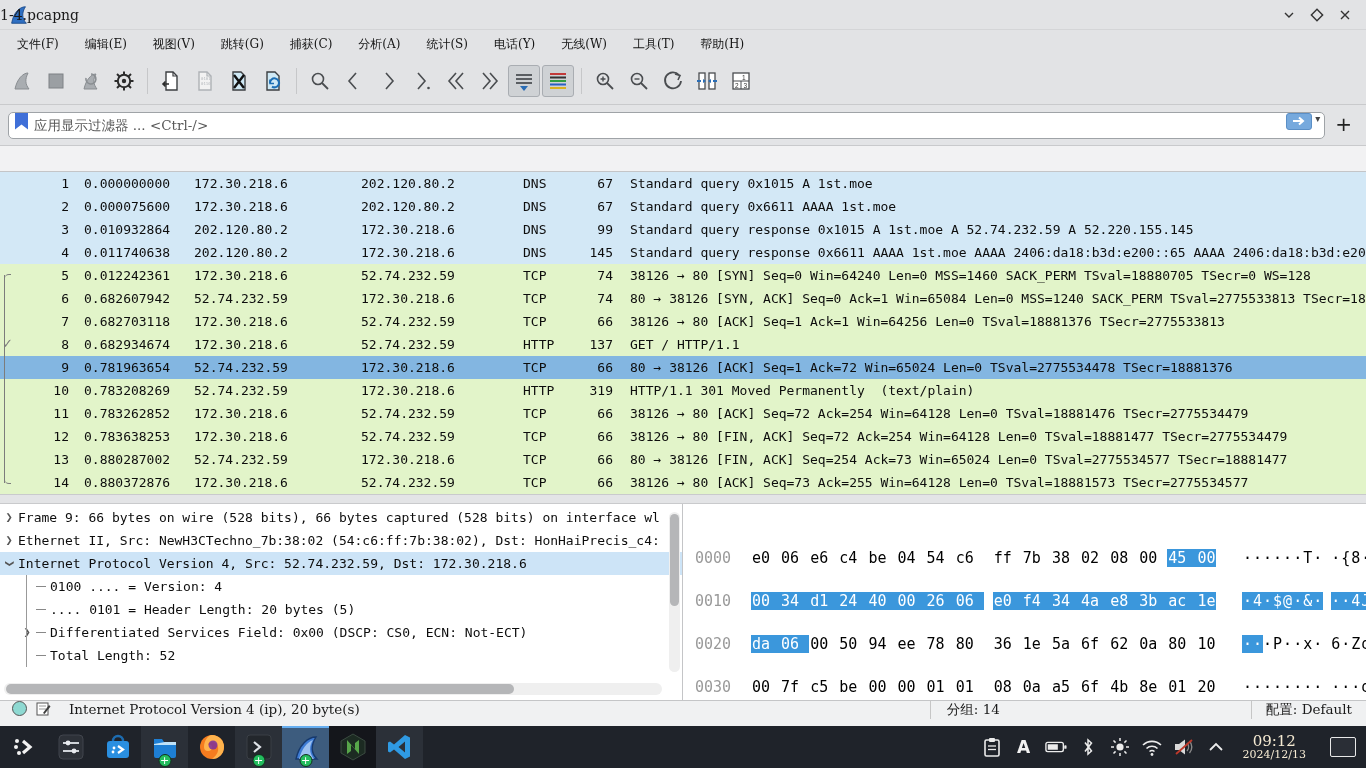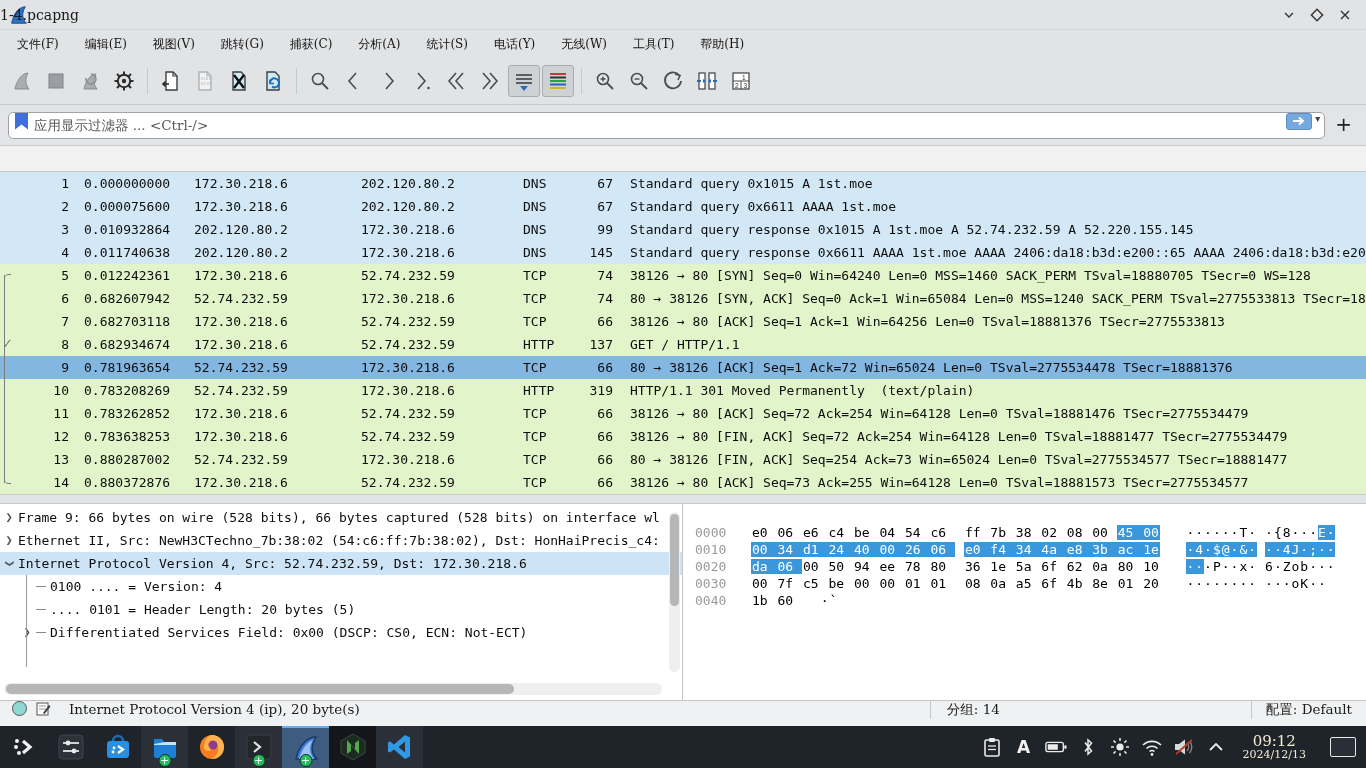--- a/index.html
+++ b/index.html
@@ -76,21 +76,21 @@
   .dline.lvl1 .dash { width:10px; border-top:1px solid #888; margin-right:4px; flex:0 0 10px; }
   .dline.sel { background:#cde4f7; }
   .vtree { position:absolute; left:26px; border-left:1px solid #999; pointer-events:none; }
   .vscroll { position:absolute; right:2px; top:8px; width:11px; height:160px; background:#efefef; border-radius:6px; }
   .vscroll .thumb { position:absolute; top:2px; left:1px; width:9px; height:92px; background:#b5b6b8; border-radius:5px; }
   .hscroll { position:absolute; left:4px; right:20px; bottom:5px; height:12px; background:#efefef; border-radius:6px; }
   .hscroll .thumb { position:absolute; top:1px; left:2px; width:508px; height:10px; background:#b5b6b8; border-radius:5px; }
 
   .hexpane { flex:1; background:#fff; padding:20px 0 0 12px; overflow:hidden; }
   .hrow { height:17px; line-height:17px; font-family:"DejaVu Sans Mono","Liberation Mono",monospace;
-          font-size:13px; white-space:pre; display:flex; }
+          font-size:15px; white-space:pre; display:flex;margin-top:26px; }
   .hoff { color:#9a9a9a; width:42px; flex:0 0 42px; }
   .hbytes { margin-left:14px; }
   .hb { padding:0 1px; }
   .hb.g8 { margin-left:9px; }
   .hl { background:#3b97dc; color:#fff; }
   .hascii { margin-left:26px; }
   .ac { padding:0 0.5px; }
   .ac.g8 { margin-left:8px; }
 
   
@@ -364,20 +364,21 @@
 
   <div class="bottom">
     <div class="details">
       <div class="dlines" id="dlines">
           <div class="dline"><span class="exp">❯</span><span>Frame 9: 66 bytes on wire (528 bits), 66 bytes captured (528 bits) on interface wl</span></div>
           <div class="dline"><span class="exp">❯</span><span>Ethernet II, Src: NewH3CTechno_7b:38:02 (54:c6:ff:7b:38:02), Dst: HonHaiPrecis_c4:</span></div>
           <div class="dline sel"><span class="exp open">❯</span><span>Internet Protocol Version 4, Src: 52.74.232.59, Dst: 172.30.218.6</span></div>
           <div class="dline lvl1"><span class="exp"></span><span class="dash"></span><span>0100 .... = Version: 4</span></div>
           <div class="dline lvl1"><span class="exp"></span><span class="dash"></span><span>.... 0101 = Header Length: 20 bytes (5)</span></div>
           <div class="dline lvl1"><span class="exp">❯</span><span class="dash"></span><span>Differentiated Services Field: 0x00 (DSCP: CS0, ECN: Not-ECT)</span></div>
+          <div class="dline lvl1"><span class="exp"></span><span class="dash"></span><span>Total Length: 52</span></div>
         </div>
       <div class="vtree" style="top:71px; height:92px;"></div>
       <div class="vscroll">
           <div class="thumb"></div>
         </div>
       <div class="hscroll">
           <div class="thumb"></div>
         </div>
     </div>
     <div class="hexpane" id="hexpane">

